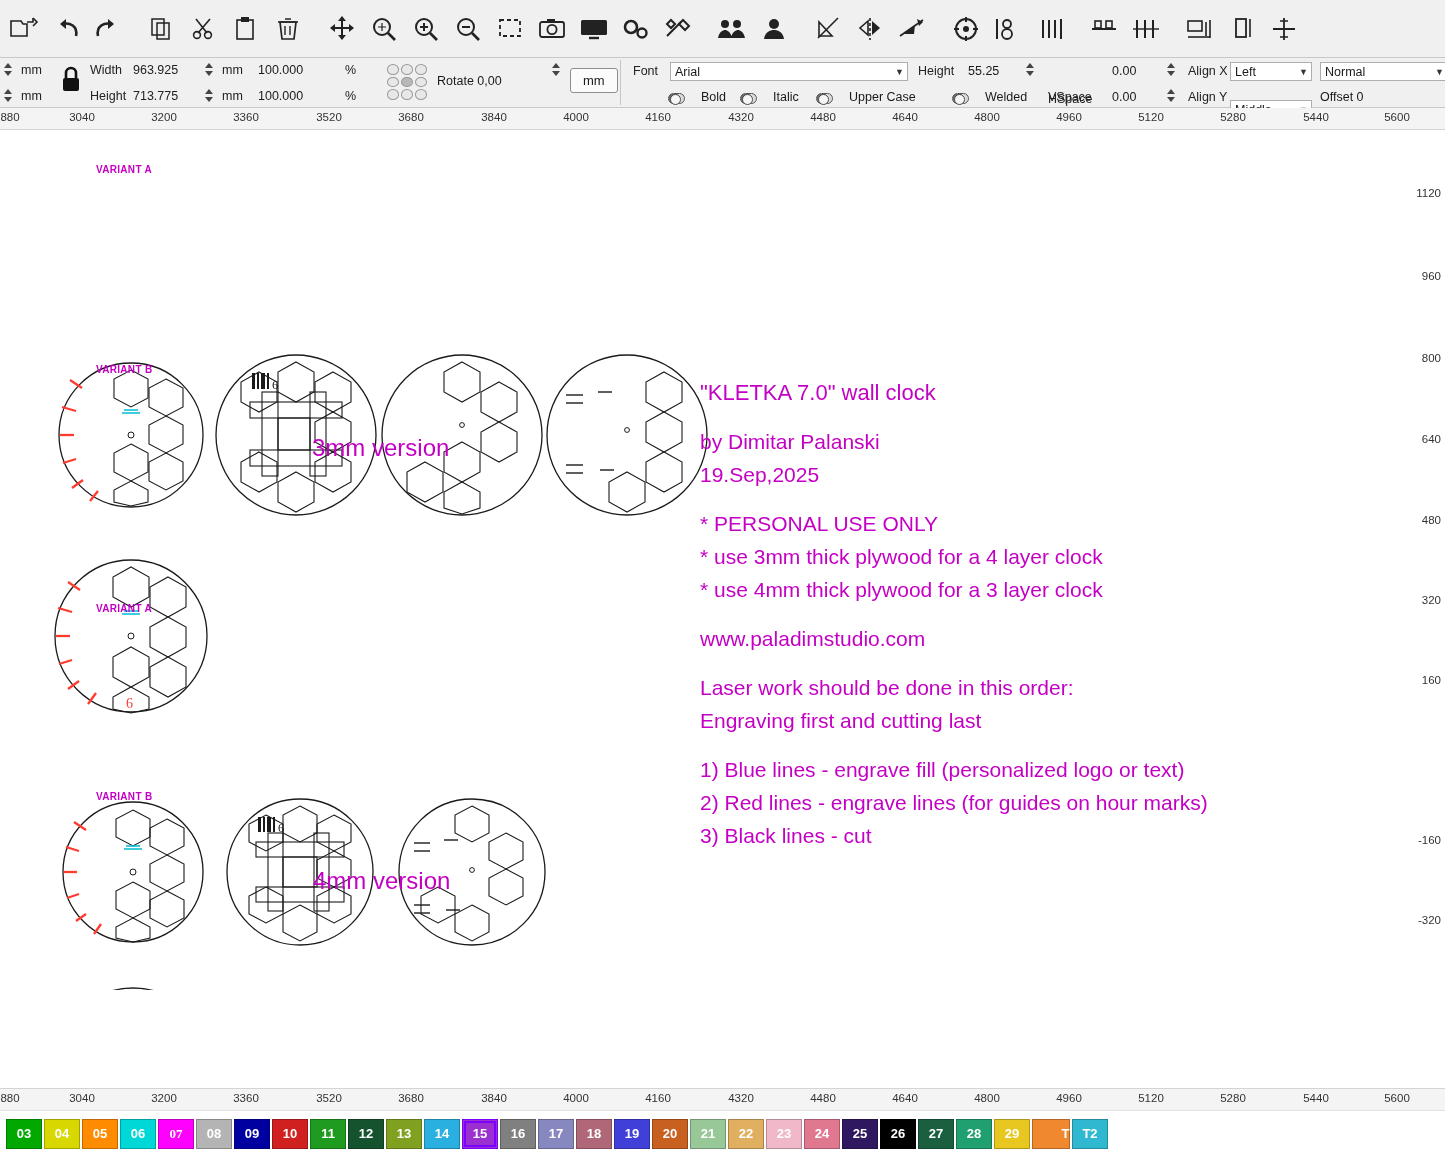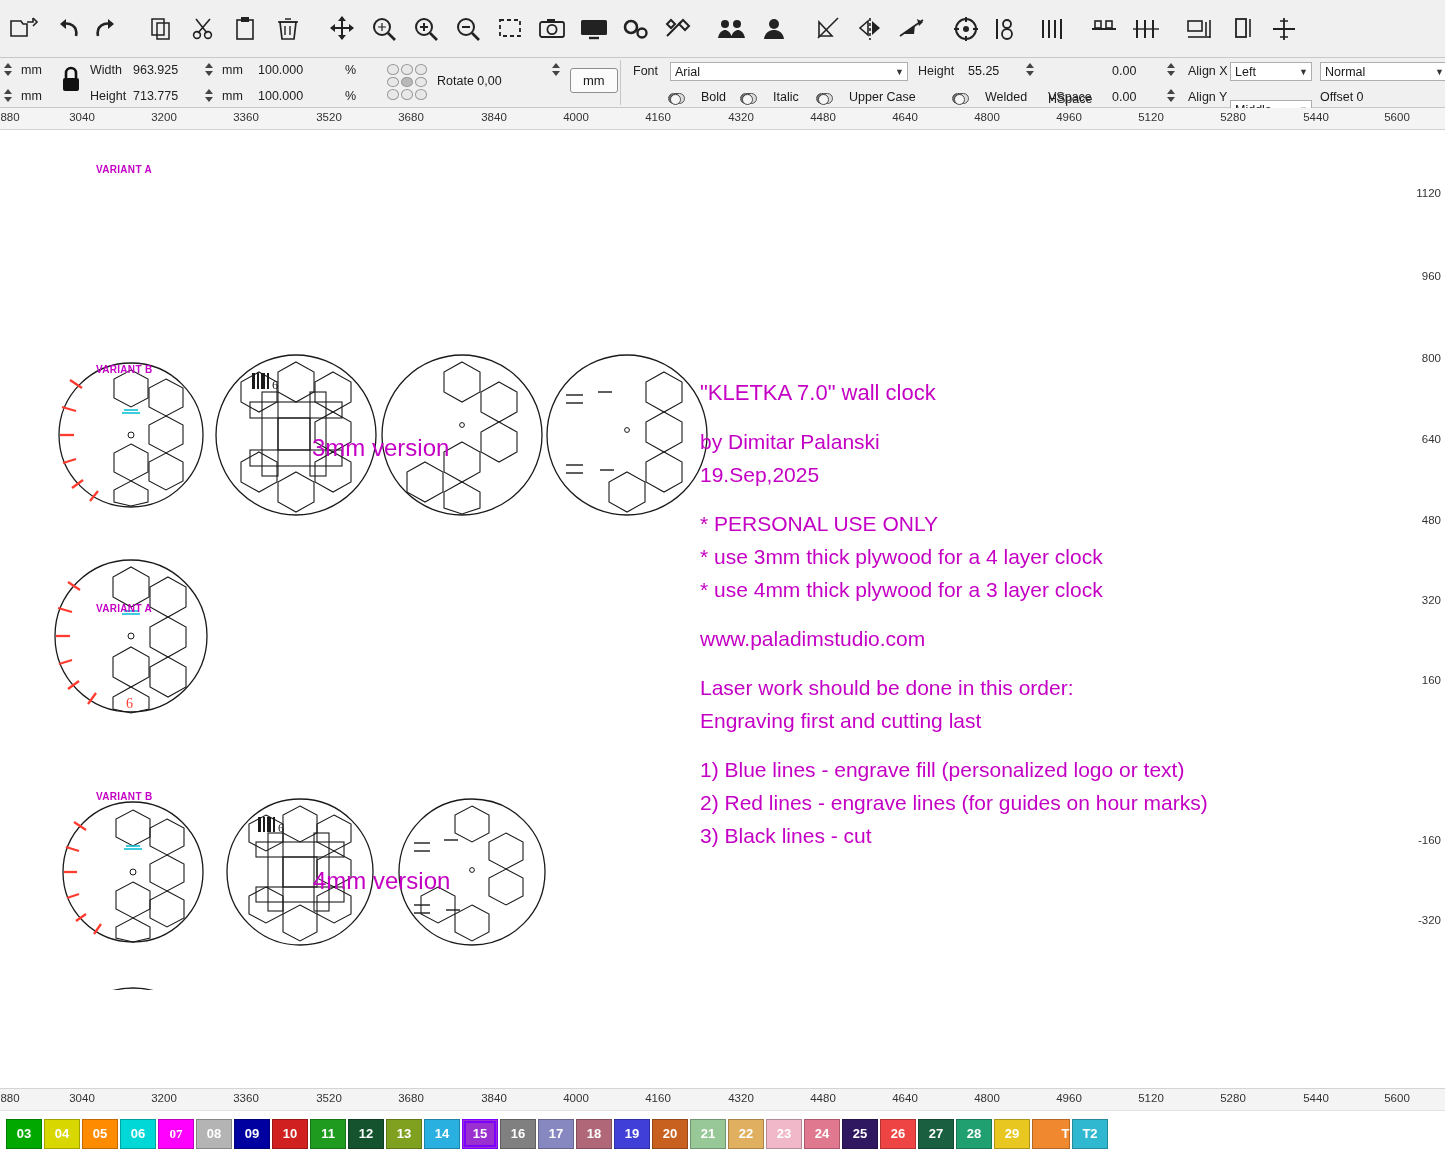--- a/index.html
+++ b/index.html
@@ -796,20 +796,20 @@
       <div class="sw" style="background: rgb(128, 128, 128); color: rgb(255, 255, 255);">16</div>
       <div class="sw" style="background: rgb(136, 136, 192); color: rgb(255, 255, 255);">17</div>
       <div class="sw" style="background: rgb(176, 104, 120); color: rgb(255, 255, 255);">18</div>
       <div class="sw" style="background: rgb(64, 64, 216); color: rgb(255, 255, 255);">19</div>
       <div class="sw" style="background: rgb(200, 96, 32); color: rgb(255, 255, 255);">20</div>
       <div class="sw" style="background: rgb(152, 200, 152); color: rgb(255, 255, 255);">21</div>
       <div class="sw" style="background: rgb(224, 176, 96); color: rgb(255, 255, 255);">22</div>
       <div class="sw" style="background: rgb(240, 184, 200); color: rgb(255, 255, 255);">23</div>
       <div class="sw" style="background: rgb(224, 120, 144); color: rgb(255, 255, 255);">24</div>
       <div class="sw" style="background: rgb(48, 24, 96); color: rgb(255, 255, 255);">25</div>
-      <div class="sw" style="background: #ef4444; color: rgb(255, 255, 255);">26</div>
+      <div class="sw" style="background: #000000; color: rgb(255, 255, 255);">26</div>
       <div class="sw" style="background: rgb(26, 96, 64); color: rgb(255, 255, 255);">27</div>
       <div class="sw" style="background: rgb(32, 160, 112); color: rgb(255, 255, 255);">28</div>
       <div class="sw" style="background: rgb(232, 200, 32); color: rgb(255, 255, 255);">29</div>
       <div class="sw" style="background: rgb(240, 136, 48); color: rgb(255, 255, 255); padding-left: 36px;">T1</div>
       <div class="sw" style="background: rgb(48, 184, 208); color: rgb(255, 255, 255);">T2</div>
     </div>
 </div>
 
 </body></html>

